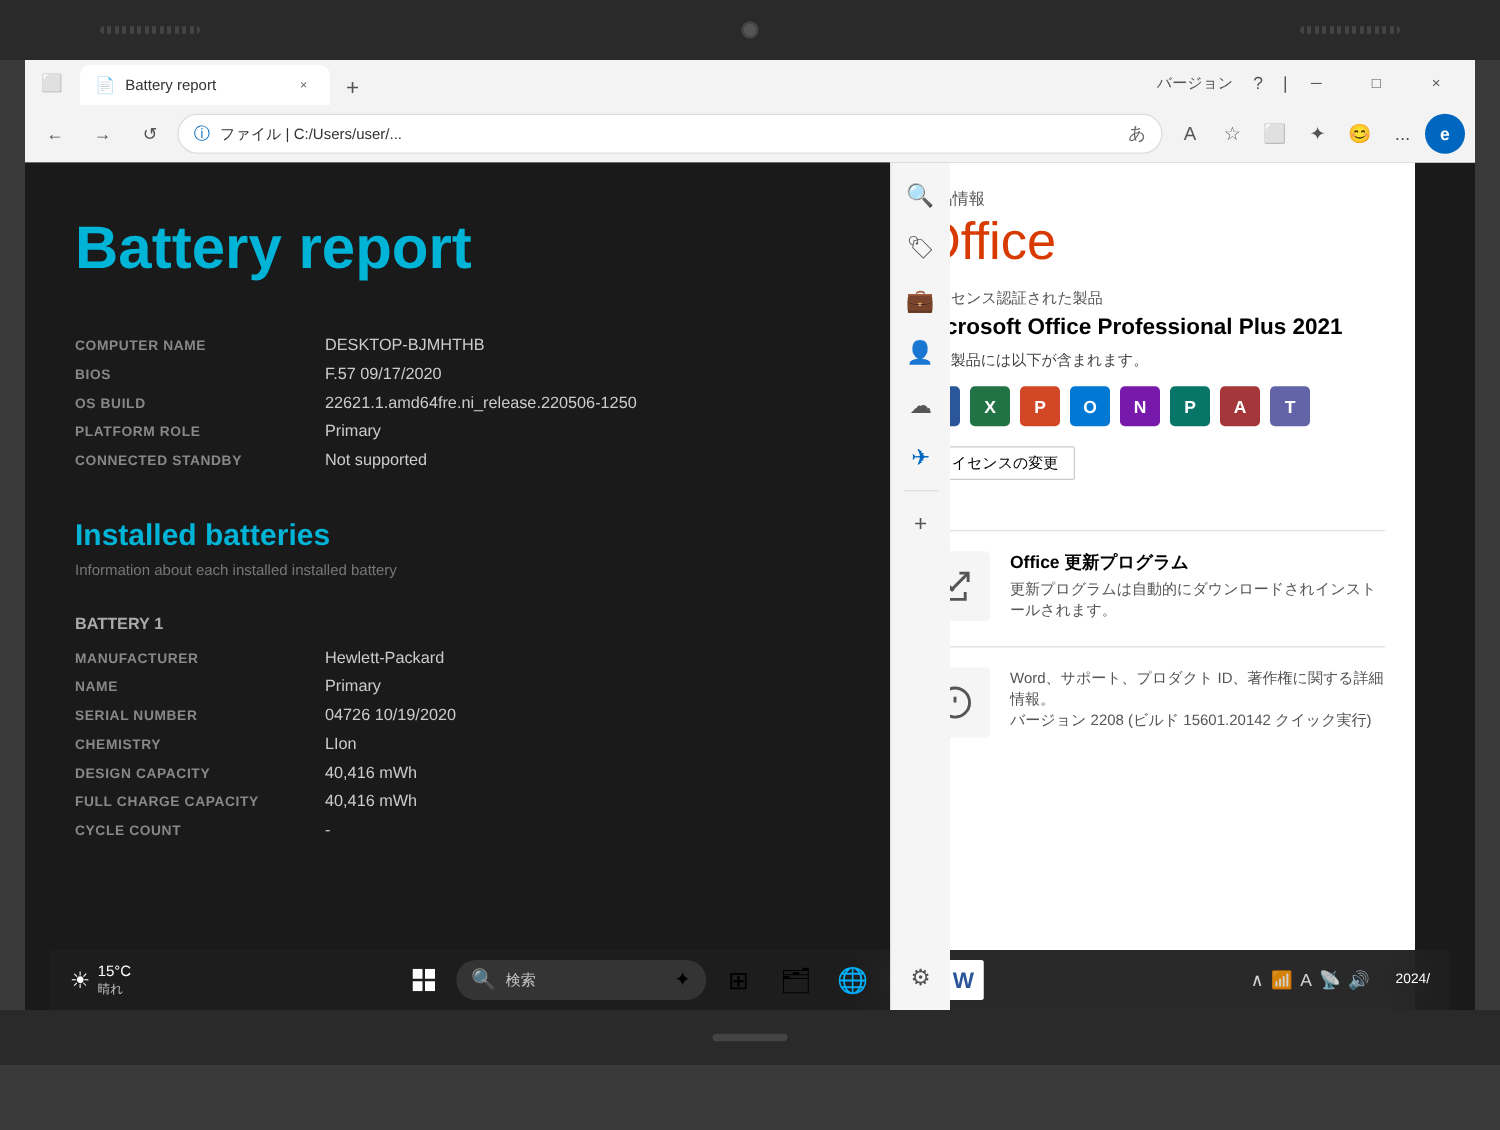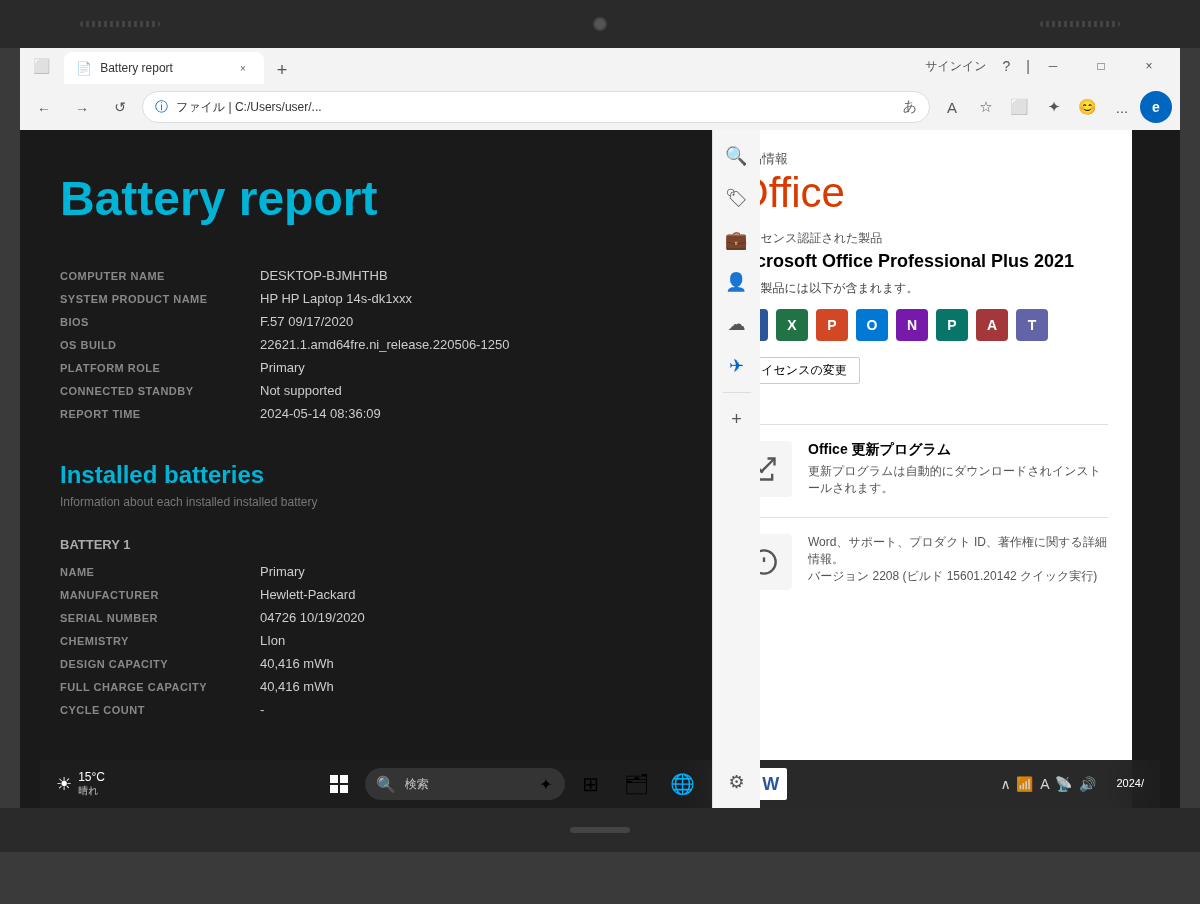--- a/index.html
+++ b/index.html
@@ -523,21 +523,21 @@
         <div class="tabs-area">
           <div class="tab">
             <span class="tab-icon">📄</span>
             <span class="tab-title">Battery report</span>
             <span class="tab-close">×</span>
           </div>
           <div class="new-tab-icon">+</div>
         </div>
 
         <div style="display:flex; align-items:center; gap:16px; margin-left:auto;">
-          <span style="font-size:12px; color:#555; cursor:pointer;">サインイン</span>
+          <span style="font-size:12px; color:#555; cursor:pointer;">バージョン</span>
           <span style="font-size:14px; color:#555; cursor:pointer;">?</span>
           <span style="font-size:14px; color:#555;">|</span>
         </div>
         <div class="window-controls-right">
           <div class="win-btn">─</div>
           <div class="win-btn">□</div>
           <div class="win-btn close">×</div>
         </div>
       </div>
 
@@ -572,57 +572,49 @@
 
       <div class="browser-viewport" style="position:absolute; left:0; right:468px; top:0; bottom:0;">
         <h1 class="report-title">Battery report</h1>
 
         <div class="info-table">
           <div class="info-row">
             <span class="info-label">COMPUTER NAME</span>
             <span class="info-value">DESKTOP-BJMHTHB</span>
           </div>
           <div class="info-row">
-            <span class="info-label">SYSTEM PRODUCT NAME</span>
-            <span class="info-value">HP HP Laptop 14s-dk1xxx</span>
-          </div>
-          <div class="info-row">
             <span class="info-label">BIOS</span>
             <span class="info-value">F.57 09/17/2020</span>
           </div>
           <div class="info-row">
             <span class="info-label">OS BUILD</span>
             <span class="info-value">22621.1.amd64fre.ni_release.220506-1250</span>
           </div>
           <div class="info-row">
             <span class="info-label">PLATFORM ROLE</span>
             <span class="info-value">Primary</span>
           </div>
           <div class="info-row">
             <span class="info-label">CONNECTED STANDBY</span>
             <span class="info-value">Not supported</span>
           </div>
-          <div class="info-row">
-            <span class="info-label">REPORT TIME</span>
-            <span class="info-value">2024-05-14  08:36:09</span>
-          </div>
         </div>
 
         <h2 class="section-title">Installed batteries</h2>
         <p class="section-subtitle">Information about each installed installed battery</p>
 
         <div class="battery-table">
           <div class="battery-header">BATTERY 1</div>
           <div class="info-row">
+            <span class="info-label">MANUFACTURER</span>
+            <span class="info-value">Hewlett-Packard</span>
+          </div>
+          <div class="info-row">
             <span class="info-label">NAME</span>
             <span class="info-value">Primary</span>
-          </div>
-          <div class="info-row">
-            <span class="info-label">MANUFACTURER</span>
-            <span class="info-value">Hewlett-Packard</span>
           </div>
           <div class="info-row">
             <span class="info-label">SERIAL NUMBER</span>
             <span class="info-value">04726 10/19/2020</span>
           </div>
           <div class="info-row">
             <span class="info-label">CHEMISTRY</span>
             <span class="info-value">LIon</span>
           </div>
           <div class="info-row">

